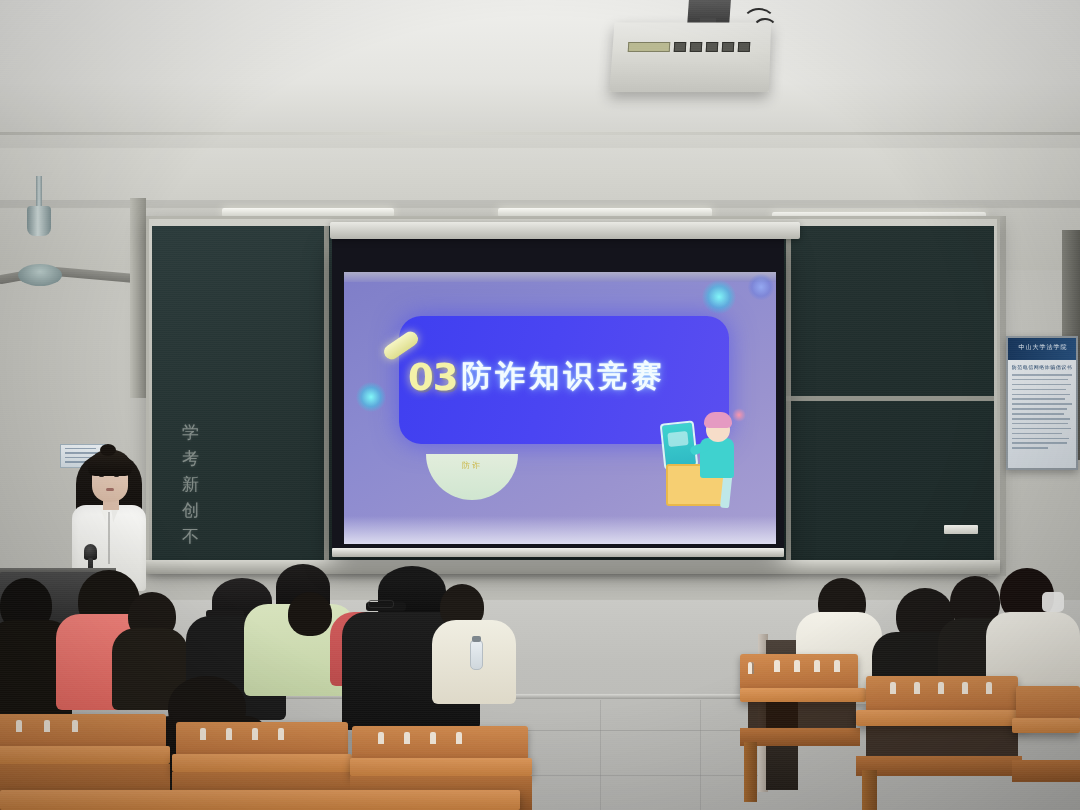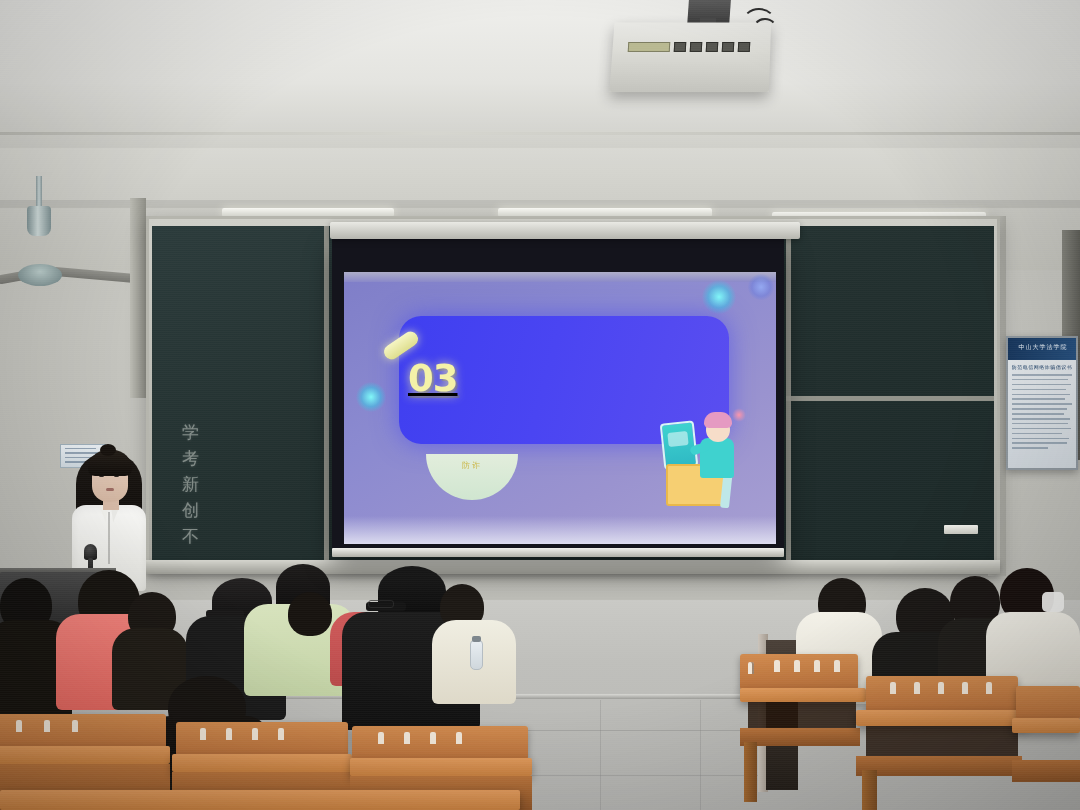--- a/index.html
+++ b/index.html
@@ -195,21 +195,21 @@
     background:radial-gradient(circle,rgba(255,255,255,.92) 0%,rgba(230,235,255,.35) 50%,rgba(230,235,255,0) 75%);
   }
   .title-card {
     position:absolute; left:55px; top:44px; width:330px; height:128px;
     background:linear-gradient(105deg,#3f3ff0 0%,#4a45f2 45%,#5a4ef0 100%);
     border-radius:22px;
     box-shadow:0 0 26px rgba(70,70,240,.6);
   }
   .title-row {
     position:absolute; left:64px; top:84px; width:300px; height:44px;
-    display:flex; align-items:flex-end; gap:4px;text-decoration:underline;
+    display:flex; align-items:flex-start; gap:4px;
   }
   .title-num {
     font-size:37px; font-weight:bold; color:#f4f2a8;
     font-family:"DejaVu Sans", sans-serif;
     text-shadow:0 0 10px rgba(250,248,150,.75), 2px 2px 0 rgba(120,120,40,.35);
     letter-spacing:-1px;
   }
   .title-cn {
     font-size:30px; font-weight:bold; color:#f2fbff;
     letter-spacing:4px;
@@ -510,20 +510,21 @@
     <div class="bokeh blue" style="left:404px;top:2px;width:26px;height:26px;"></div>
     <div class="bokeh white" style="left:266px;top:58px;width:14px;height:14px;"></div>
     <div class="bokeh white" style="left:316px;top:62px;width:9px;height:9px;"></div>
     <div class="bokeh cyan" style="left:12px;top:110px;width:30px;height:30px;"></div>
     <div class="bokeh white" style="left:88px;top:54px;width:6px;height:6px;"></div>
 
     <div class="title-card"></div>
     <div class="pill-accent"></div>
     <div class="title-row">
       <span class="title-num">03</span>
+      <span class="title-cn">防诈知识竞赛</span>
     </div>
 
     <div class="semi"></div>
     <div class="semi-text">防诈</div>
 
     <div class="ill ill-monitor"></div>
     <div class="ill ill-mon-glow"></div>
     <div class="ill ill-desk"></div>
     <div class="ill ill-chair"></div>
     <div class="ill ill-body"></div>

